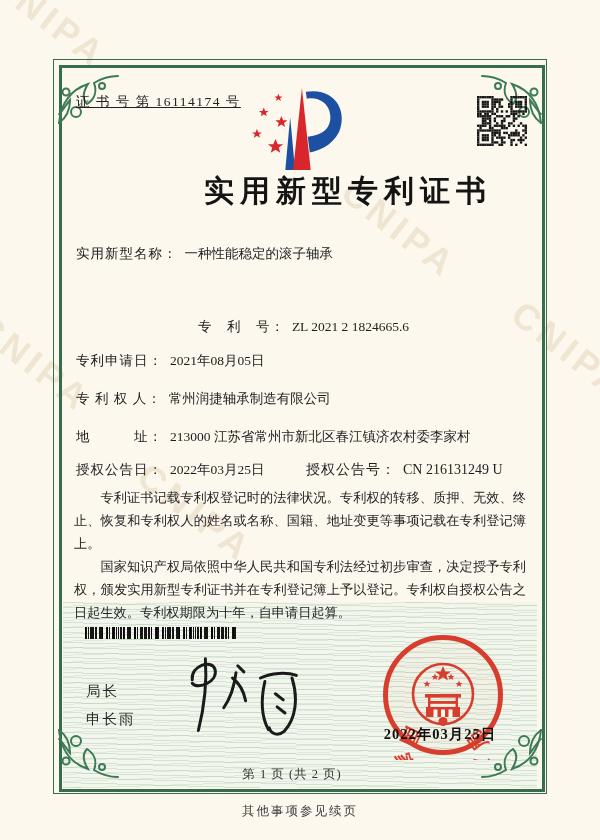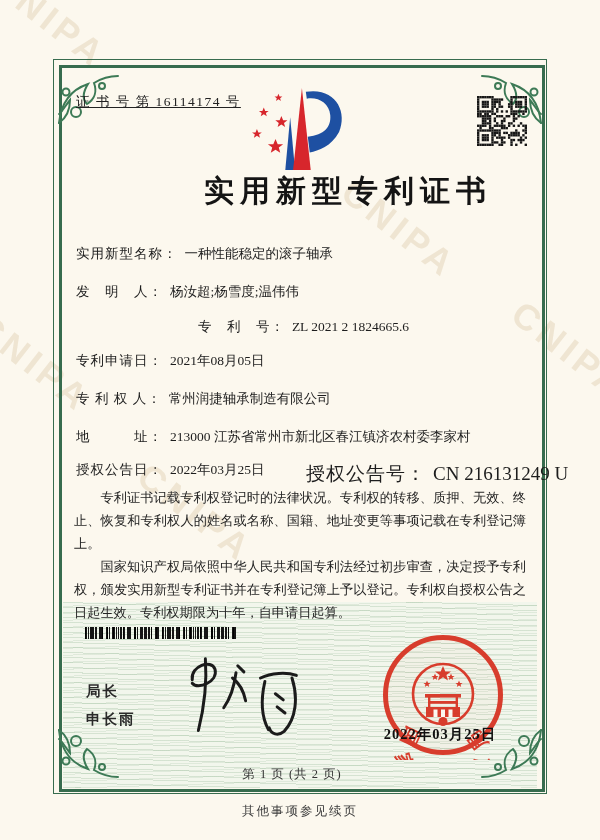--- a/index.html
+++ b/index.html
@@ -33,34 +33,34 @@
 
   .logo{position:absolute;left:248px;top:86px;width:100px;height:88px;z-index:2;}
   .qr{position:absolute;left:477px;top:96px;width:50px;height:50px;z-index:2;}
 
   .title{position:absolute;left:0;top:171px;width:600px;text-align:center;
       font-size:30px;font-weight:bold;letter-spacing:6px;color:#141414;z-index:2;padding-left:48px;}
 
   .field-row{position:absolute;left:76px;width:455px;font-size:13.5px;color:#1d1d1d;z-index:2;white-space:nowrap;}
   .field-label{letter-spacing:1px;}
   .field-value{margin-left:7px;}
-  .grant-no{position:absolute;left:306px;font-size:19px;color:#1d1d1d;z-index:2;white-space:nowrap;}
+  .grant-no{position:absolute;left:306px;font-size:14px;color:#1d1d1d;z-index:2;white-space:nowrap;}
 
   .body-text{position:absolute;left:74px;top:486px;width:452px;font-size:13.2px;
       line-height:23px;text-align:justify;color:#242424;z-index:2;}
   .body-text p{margin:0;text-indent:2em;}
 
   .barcode{position:absolute;left:85px;top:627px;width:153px;height:12px;z-index:2;
       background-image:
         repeating-linear-gradient(90deg,#161616 0 2px,transparent 2px 3px,#161616 3px 4px,transparent 4px 7px),
         repeating-linear-gradient(90deg,#161616 0 1px,transparent 1px 5px,#161616 5px 7px,transparent 7px 11px);
       background-blend-mode:multiply;}
 
   .official{position:absolute;left:86px;z-index:2;
-      font-family:"Liberation Sans","DejaVu Sans",sans-serif;font-weight:bold;
+      font-family:"Liberation Sans","DejaVu Sans",sans-serif;font-weight:normal;
       font-size:14.5px;color:#2a2a2a;letter-spacing:2px;}
   .role{top:682px;} .official-name{top:710px;}
 
   .signature{position:absolute;left:180px;top:648px;width:140px;height:88px;z-index:2;}
 
   .seal{position:absolute;left:378px;top:630px;width:130px;height:130px;z-index:3;opacity:0.93;}
   .seal-date{position:absolute;left:360px;top:725px;width:160px;text-align:center;z-index:4;
       font-size:14.5px;font-weight:bold;color:#101010;letter-spacing:1px;}
 
   .page-indicator{position:absolute;left:0;top:766px;width:584px;text-align:center;
@@ -372,23 +372,20 @@
       <rect x="14" y="20" width="1" height="1"></rect>
       <rect x="16" y="20" width="1" height="1"></rect>
       <rect x="20" y="20" width="1" height="1"></rect>
     </svg>
 
   <div class="title">实用新型专利证书</div>
 
   <div class="field-row" style="top:245px;">
     <span class="field-label">实用新型名称：</span><span class="field-value">一种性能稳定的滚子轴承</span>
   </div>
-  <div class="field-row" style="top:283px;">
-    <span class="field-label">发　明　人：</span><span class="field-value">杨汝超;杨雪度;温伟伟</span>
-  </div>
   <div class="field-row" style="top:318px;text-align:center;">
     <span class="field-label">专　利　号：</span><span class="field-value">ZL 2021 2 1824665.6</span>
   </div>
   <div class="field-row" style="top:352px;">
     <span class="field-label">专利申请日：</span><span class="field-value">2021年08月05日</span>
   </div>
   <div class="field-row" style="top:390px;">
     <span class="field-label">专 利 权 人：</span><span class="field-value">常州润捷轴承制造有限公司</span>
   </div>
   <div class="field-row" style="top:428px;">

